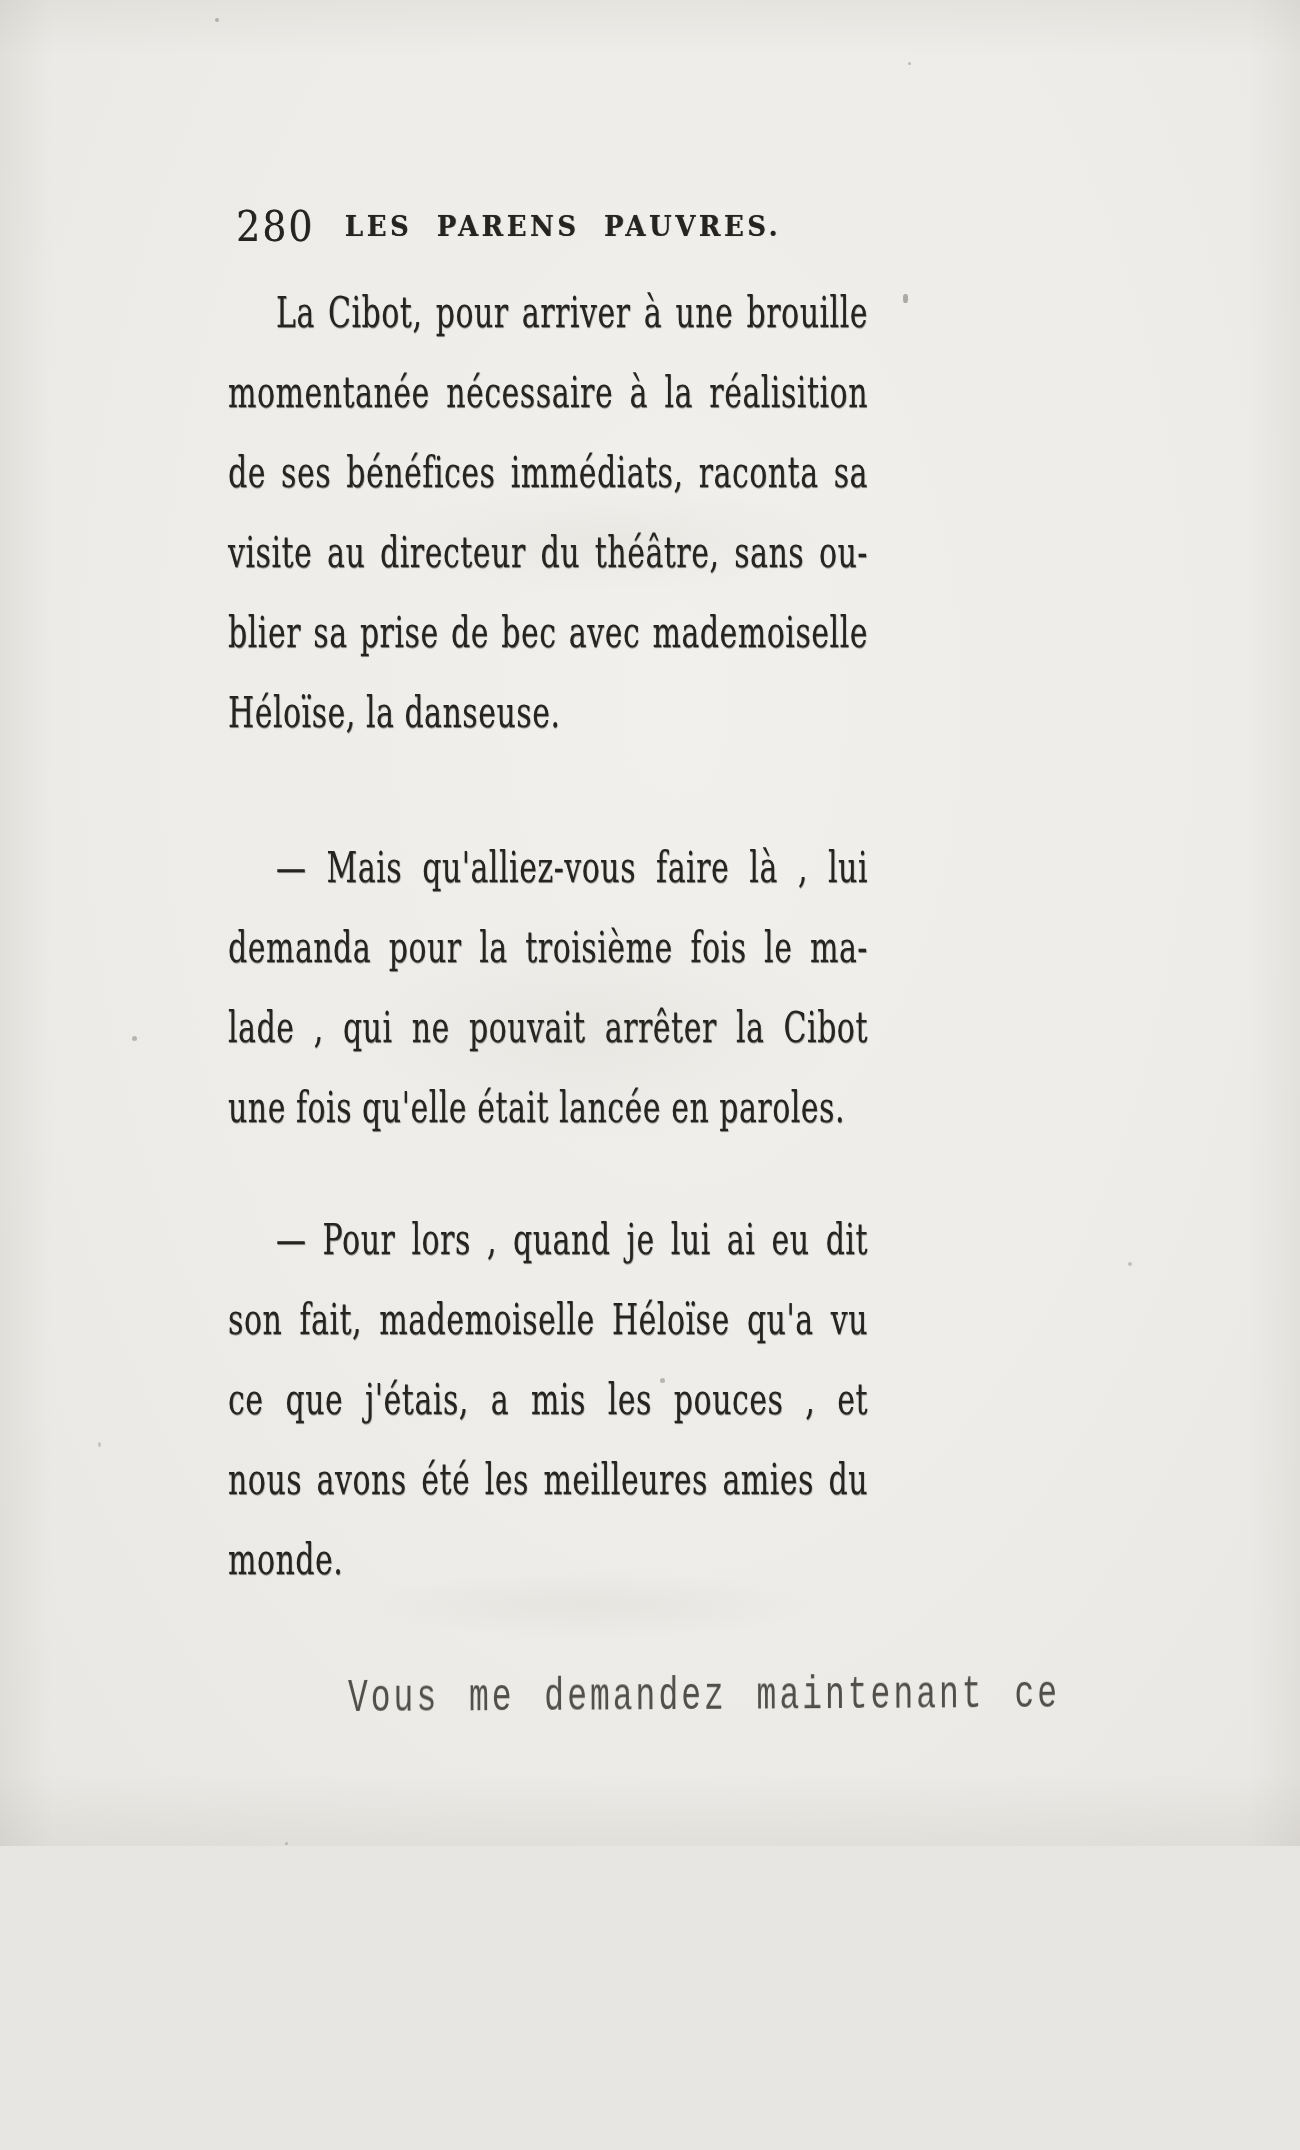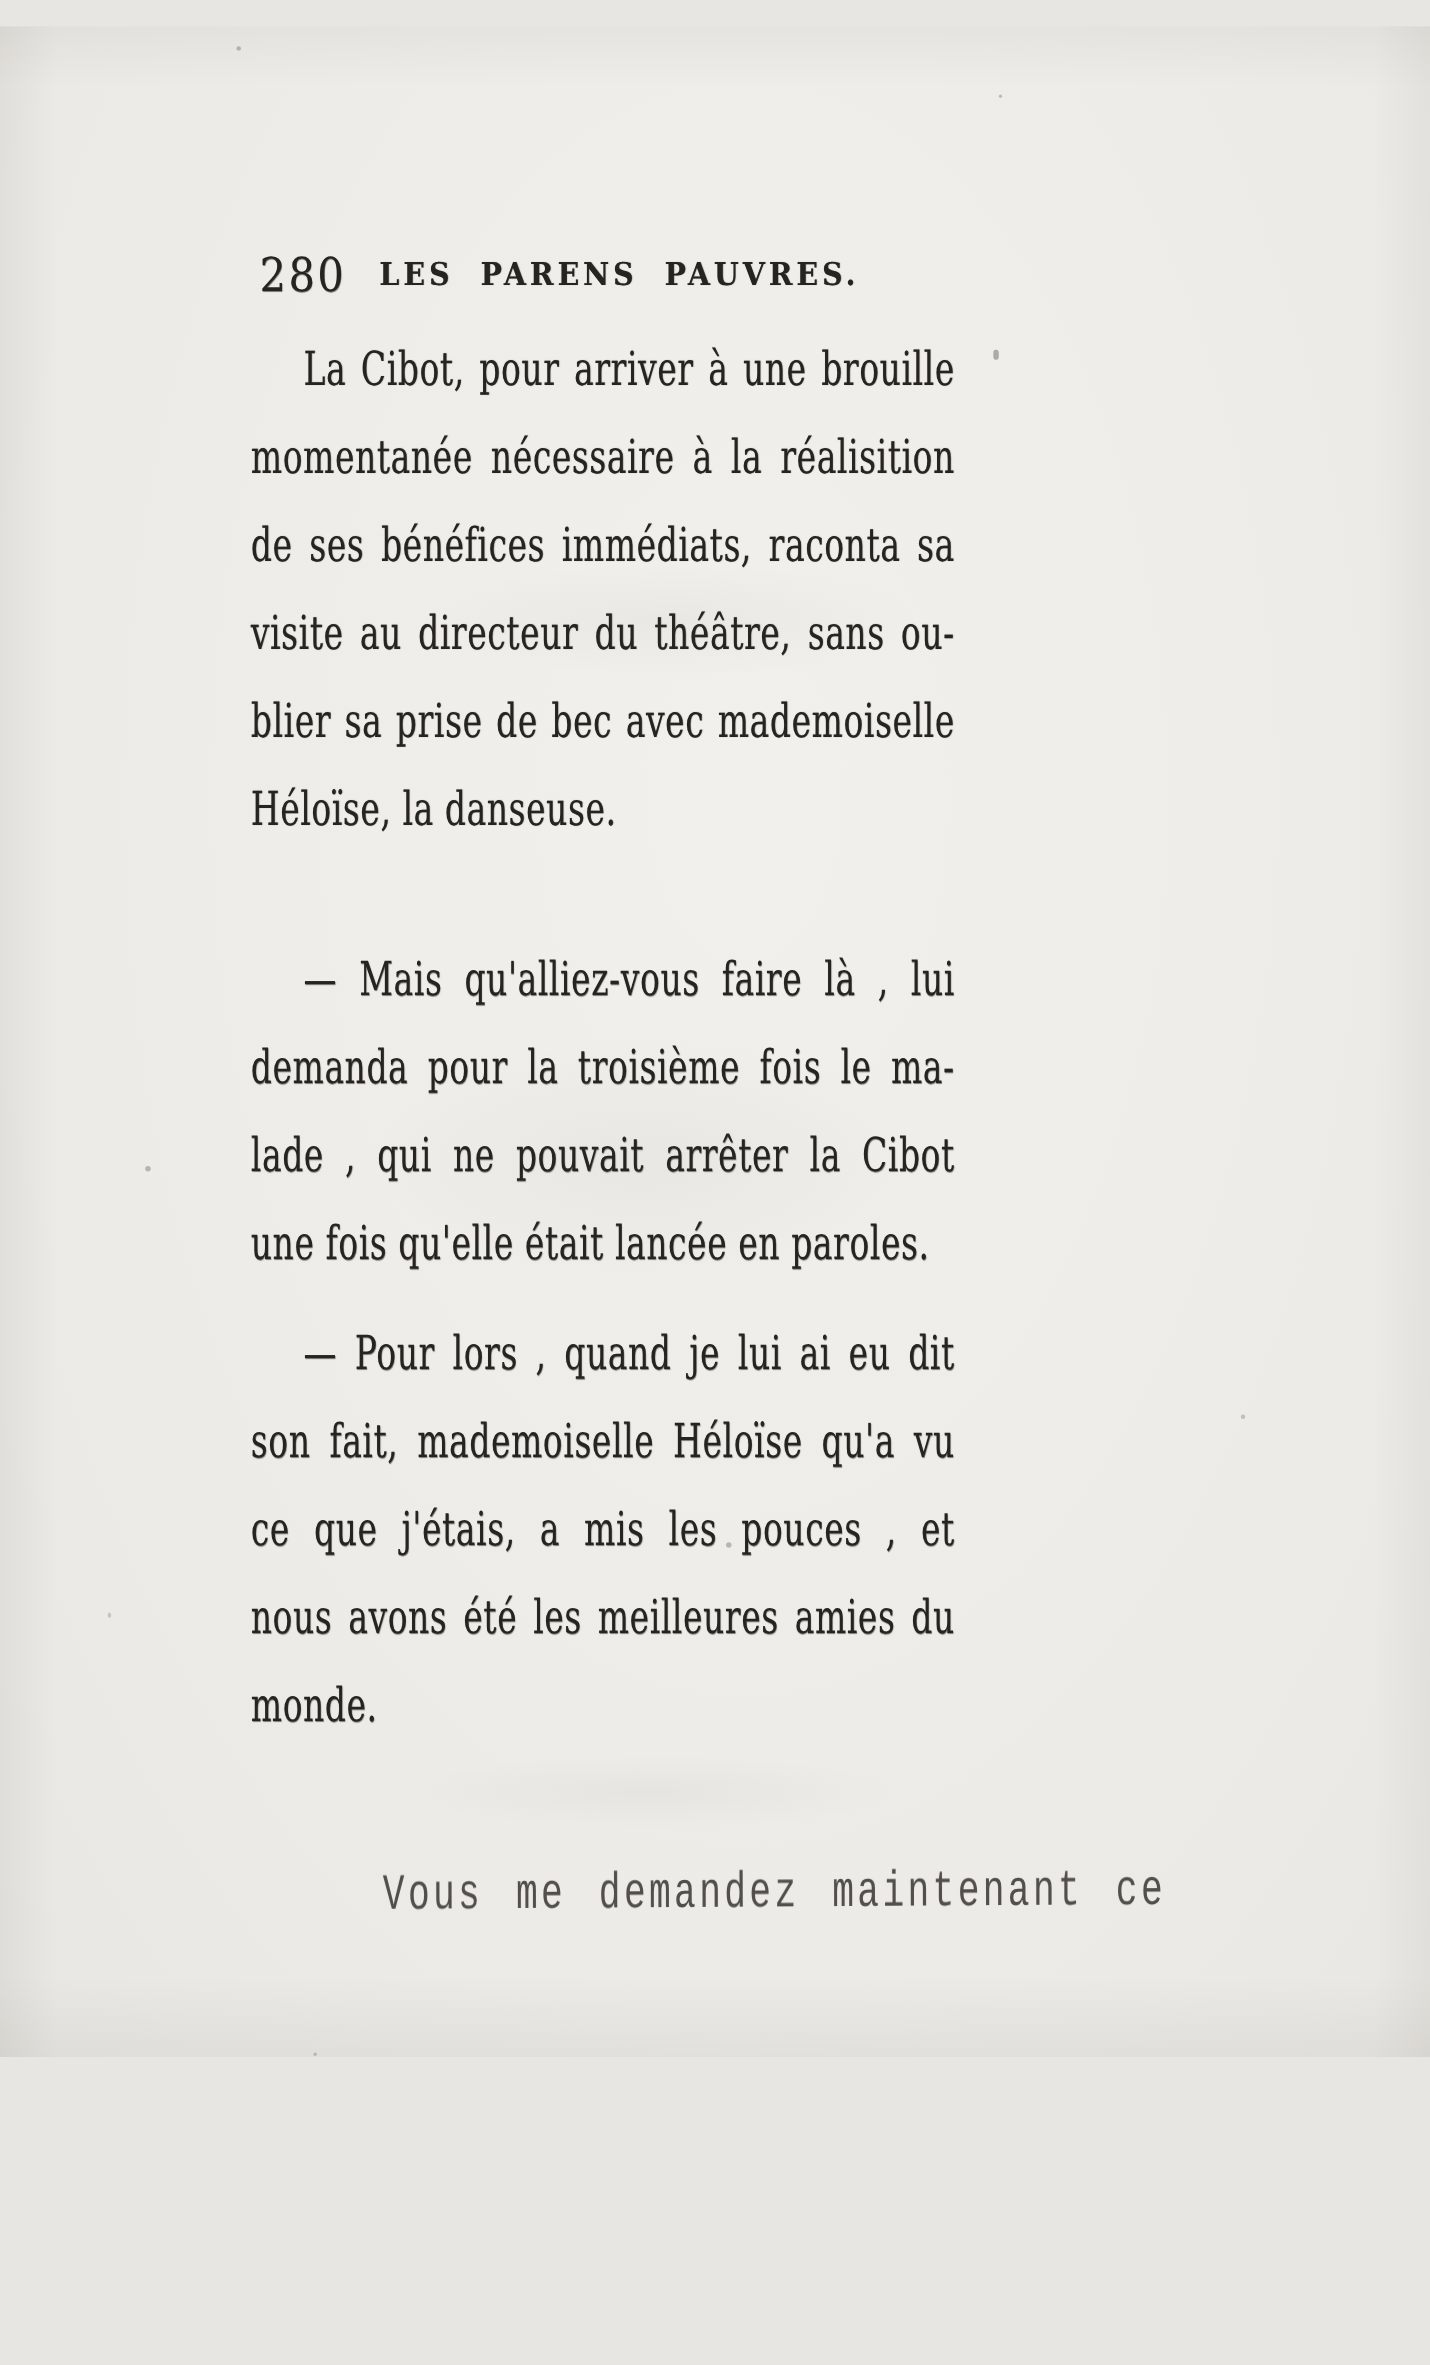--- a/index.html
+++ b/index.html
@@ -16,21 +16,20 @@
   .page {
     position: relative;
     width: 1300px;
     height: 1846px;
     background:
       linear-gradient(90deg, rgba(60,55,45,.06) 0%, rgba(0,0,0,0) 4%, rgba(0,0,0,0) 96%, rgba(60,55,45,.05) 100%),
       linear-gradient(180deg, rgba(60,55,45,.05) 0%, rgba(0,0,0,0) 3%, rgba(0,0,0,0) 96%, rgba(60,55,45,.06) 100%),
       radial-gradient(ellipse at 52% 38%, #f1f0ec 0%, #edece8 55%, #e9e7e3 100%);
     color: #262420;
     overflow: hidden;
-    margin-top: 24px;
   }
 
   
   .header {
     position: absolute;
     top: 200px;
     left: 228px;
     width: 640px;
     height: 52px;
   }
@@ -75,21 +74,21 @@
     transform: scaleY(1.42);
     transform-origin: 50% 50%;
     white-space: normal;
     text-shadow: 0.4px 0.4px 0.7px rgba(30,28,25,.55);
   }
   .line.first { text-indent: 48px; }
   .line.end   { text-align-last: left; }
 
   .p1 { top: 273px; }
   .p2 { top: 828px; }
-  .p3 { top: 1168px; }
+  .p3 { top: 1200px; }
   .p4 {
     top: 1658px;
     left: 300px;
     width: 760px;
     font-family: Liberation Mono, monospace;
   }
   .p4 .line {
     font-size: 33px;
     letter-spacing: 3px;
     color: rgba(48,45,40,.82);

